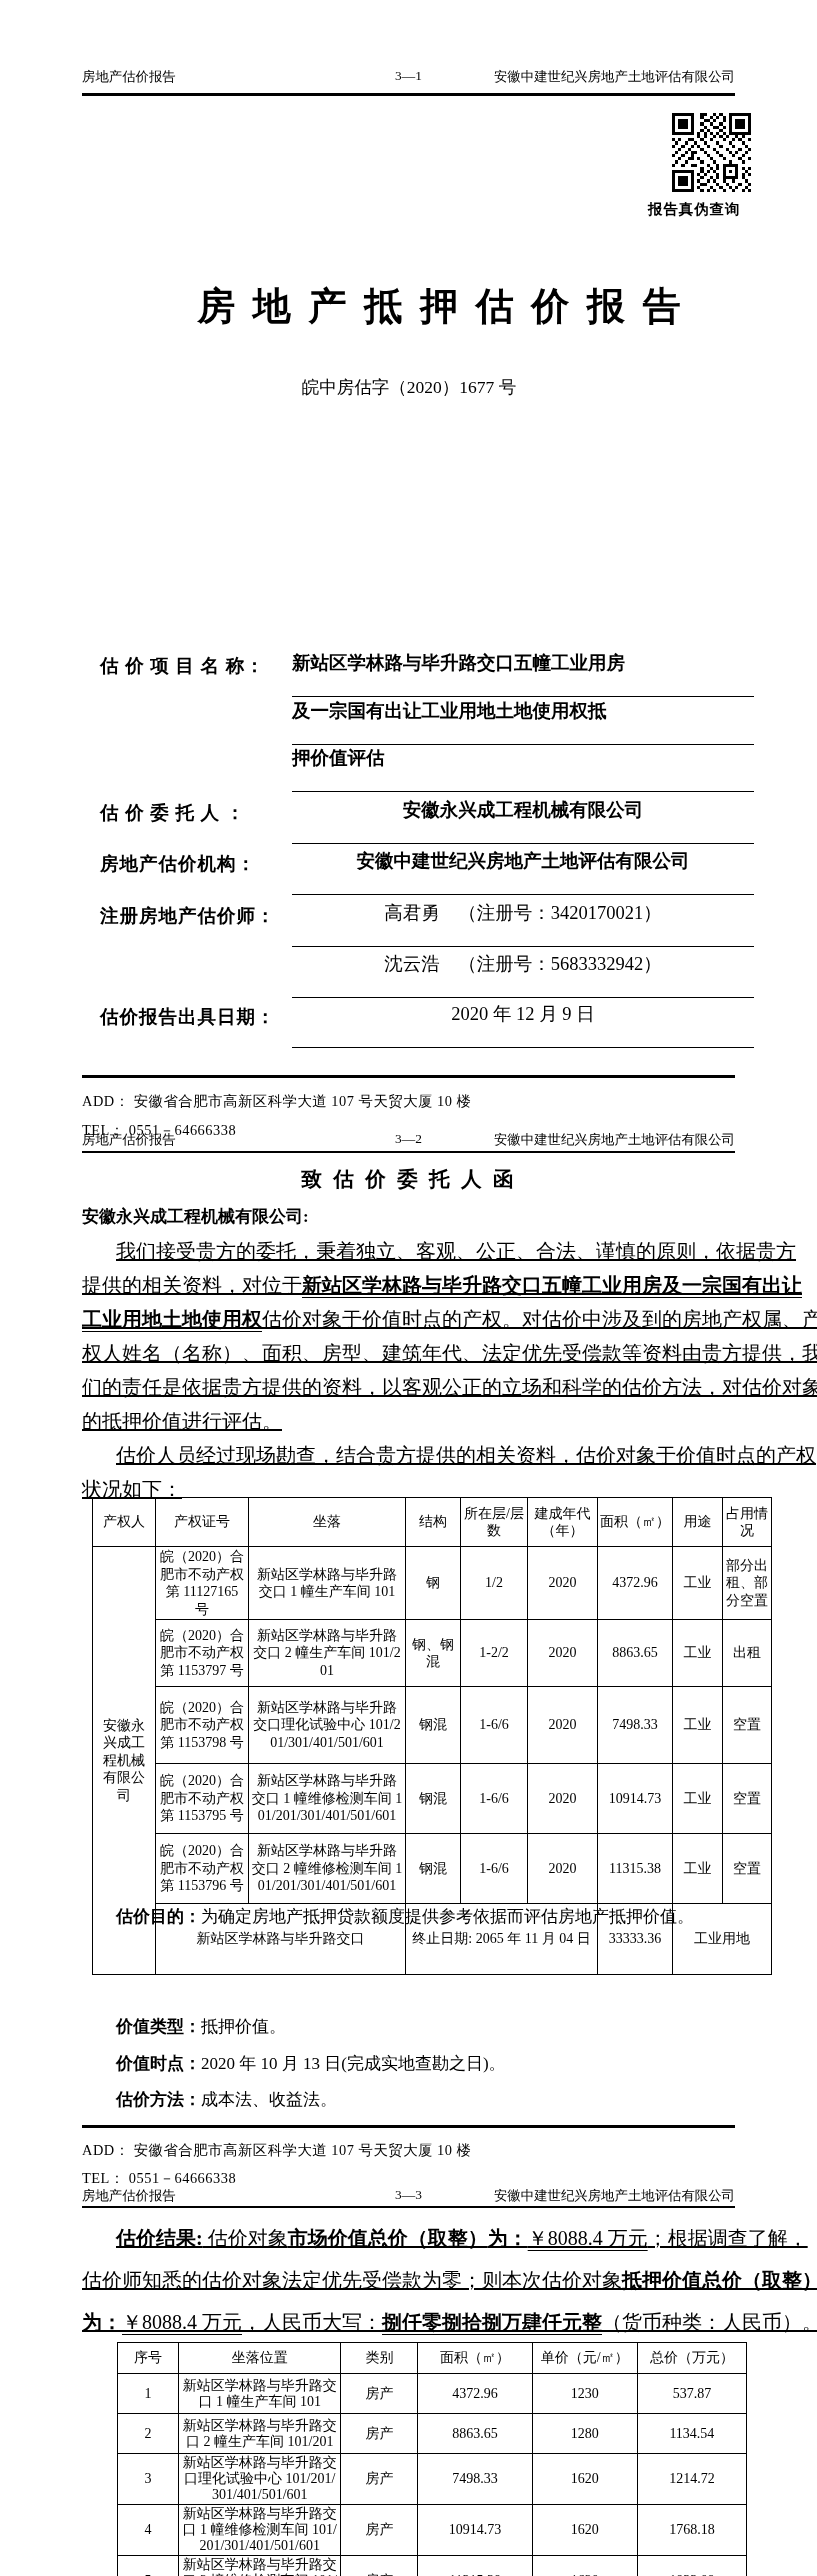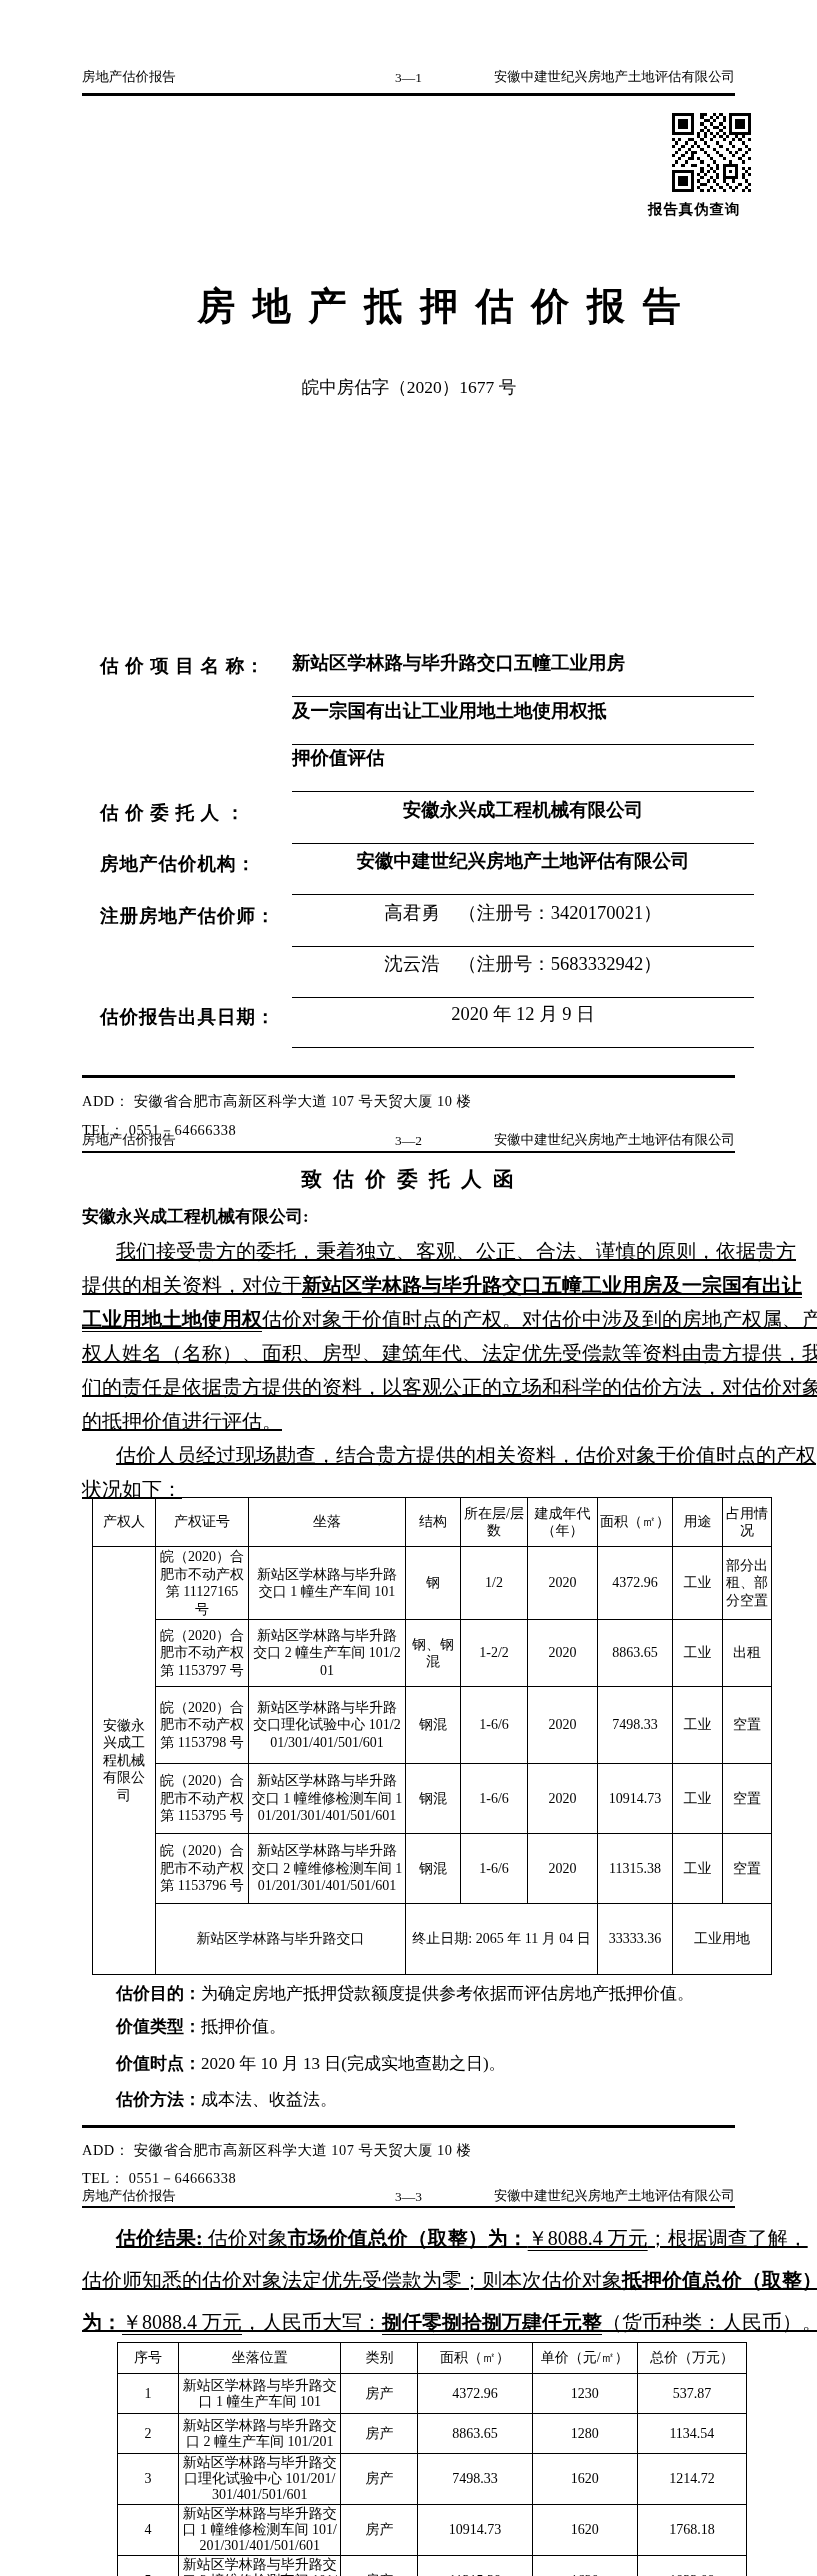--- a/index.html
+++ b/index.html
@@ -1,19 +1,19 @@
 <!DOCTYPE html>
 <html style="font-size:8.2px"><head>
 <meta charset="utf-8">
 <style>
   html,body{margin:0;padding:0;background:#e8e8e8;}
   #page{position:relative;width:818px;height:3301px;background:#ffffff;margin:0 auto;
         font-family:"Liberation Serif","DejaVu Serif",serif;color:#000;overflow:hidden;}
   .abs{position:absolute;}
-  .hdr{left:82px;width:653px;display:flex;align-items:flex-end;font-size:13.4px;}
+  .hdr{left:82px;width:653px;display:flex;font-size:13.4px;}
   .hdr .hl{flex:1;text-align:left;}
   .hdr .hc{flex:0 0 auto;text-align:center;font-family:"Liberation Serif",serif;}
   .hdr .hr{flex:1;text-align:right;}
   .rule{left:82px;width:653px;height:2.6px;background:#000;}
   .rule.thin{height:1.5px;}
   .doc-title{left:0;width:100%;text-align:center;font-size:38px;font-weight:bold;letter-spacing:4.1px;white-space:nowrap;}
   .docno{left:0;width:100%;text-align:center;font-size:17.5px;}
   .frow{left:100px;width:653px;height:31px;font-size:18.5px;white-space:nowrap;}
   .frow .flab{position:absolute;left:0;top:0;font-weight:bold;letter-spacing:1px;}
   .fval{position:absolute;left:192px;top:-3.1px;width:462px;border-bottom:1.5px solid #000;
@@ -387,21 +387,21 @@
     </tr>
     <tr style="height:71px">
       <td colspan="2">新站区学林路与毕升路交口</td>
       <td colspan="3">终止日期: 2065 年 11 月 04 日</td>
       <td>33333.36</td>
       <td colspan="2">工业用地</td>
     </tr>
   </tbody>
     </table>
 
-  <div class="abs kv" style="top:1982px;">
+  <div class="abs kv" style="top:1905px;">
     <span class="klab">估价目的：</span><span>为确定房地产抵押贷款额度提供参考依据而评估房地产抵押价值。</span>
   </div>
   <div class="abs kv" style="top:2015px;">
     <span class="klab">价值类型：</span><span>抵押价值。</span>
   </div>
   <div class="abs kv" style="top:2052px;">
     <span class="klab">价值时点：</span><span>2020 年 10 月 13 日(完成实地查勘之日)。</span>
   </div>
   <div class="abs kv" style="top:2088px;">
     <span class="klab">估价方法：</span><span>成本法、收益法。</span>

